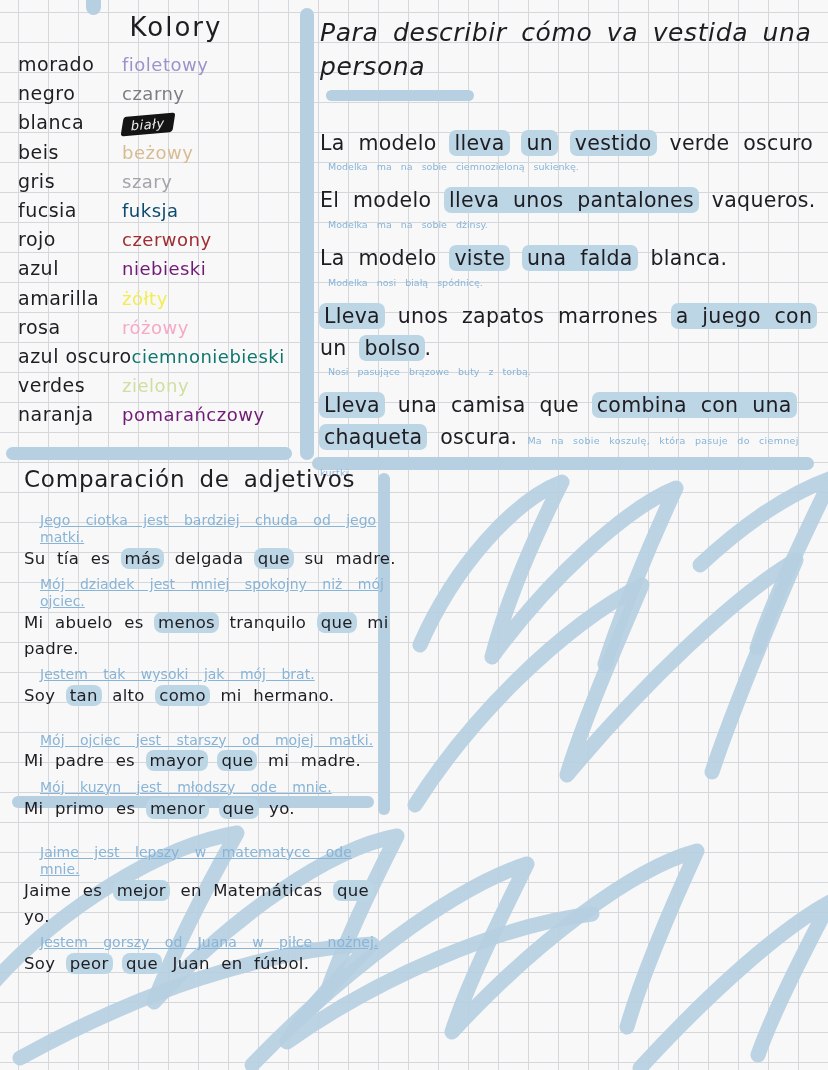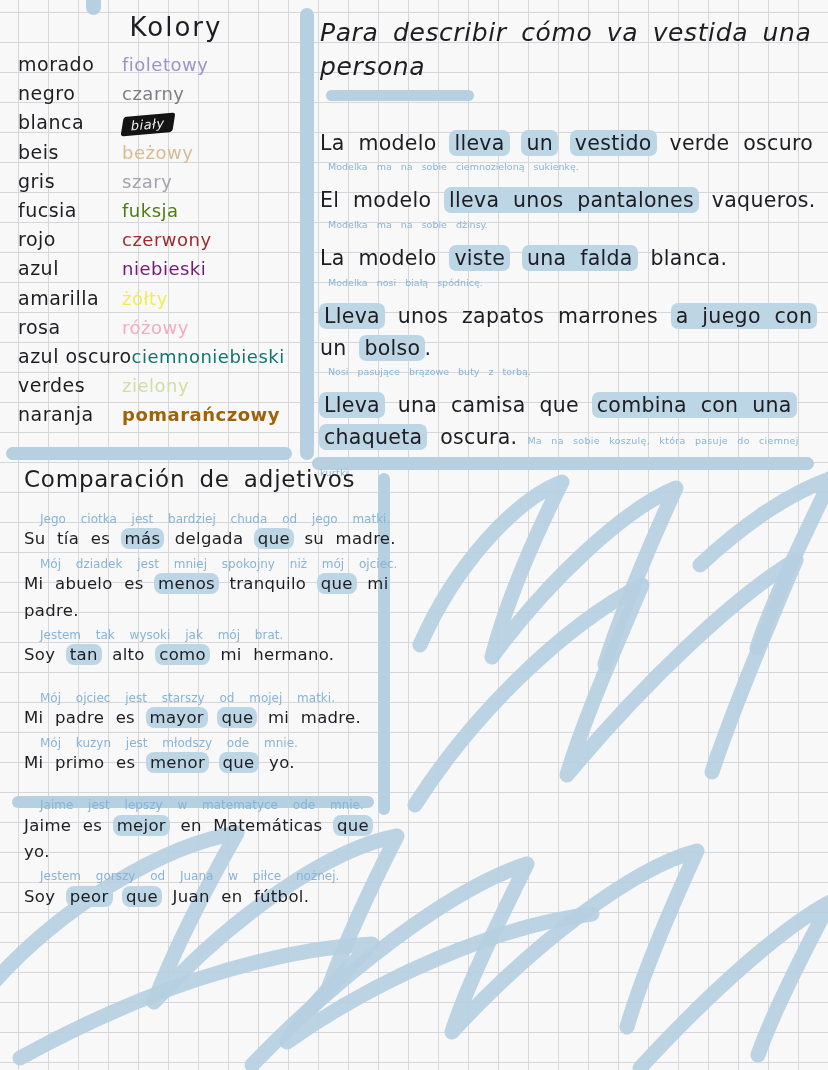--- a/index.html
+++ b/index.html
@@ -43,21 +43,21 @@
     box-decoration-break:clone;-webkit-box-decoration-break:clone;
   }
   .pl-note{font-size:9.5px;color:var(--note-blue,#8cb7d8);word-spacing:6px;margin:2px 0 0 8px;}
   .pl-note.inline{display:inline;margin-left:10px;font-size:9.5px;}
 
   
   #comparacion{left:24px;top:466px;width:378px;}
   .c-title{font-size:23px;letter-spacing:.8px;word-spacing:6px;margin-bottom:20px;}
   .c-group{margin-bottom:22px;}
   .c-unit{margin-bottom:4px;}
-  .pl-note.interlinear{font-size:12px;word-spacing:11px;margin:0 0 0 16px;line-height:1.2;}
+  .pl-note.interlinear{font-size:14px;word-spacing:11px;margin:0 0 0 16px;line-height:1.2;text-decoration:underline;}
   .c-sentence{font-size:16.5px;word-spacing:6px;letter-spacing:.3px;line-height:1.6;}
   .c-sentence .hl{border-radius:8px;padding:1px 4px;}
 </style>
 </head>
 <body>
 
 <div class="bar" style="left:86px;top:-6px;width:15px;height:21px;"></div>
 <div class="bar" style="left:300px;top:8px;width:14px;height:452px;"></div>
 <div class="bar" style="left:326px;top:90px;width:148px;height:11px;"></div>
 <div class="bar" style="left:6px;top:447px;width:286px;height:13px;"></div>
@@ -76,28 +76,28 @@
 </svg>
 
 <section id="kolory" class="abs">
   <div class="k-title">Kolory</div>
   <div class="k-list">
       <div class="color-row"><span class="es-word">morado</span><span class="pl-word" style="color: rgb(157, 146, 203); margin-top: 28px;">fioletowy</span></div>
       <div class="color-row"><span class="es-word">negro</span><span class="pl-word" style="color: rgb(125, 125, 133);">czarny</span></div>
       <div class="color-row"><span class="es-word">blanca</span><span class="pl-word scribbled">biały</span></div>
       <div class="color-row"><span class="es-word">beis</span><span class="pl-word" style="color: rgb(216, 188, 145);">beżowy</span></div>
       <div class="color-row"><span class="es-word">gris</span><span class="pl-word" style="color: rgb(163, 163, 171);">szary</span></div>
-      <div class="color-row"><span class="es-word">fucsia</span><span class="pl-word" style="color: #4d7c0f;">fuksja</span></div>
+      <div class="color-row"><span class="es-word">fucsia</span><span class="pl-word" style="color: #0c4a6e;">fuksja</span></div>
       <div class="color-row"><span class="es-word">rojo</span><span class="pl-word" style="color: rgb(160, 44, 48);">czerwony</span></div>
       <div class="color-row"><span class="es-word">azul</span><span class="pl-word" style="color: #701a75;">niebieski</span></div>
       <div class="color-row"><span class="es-word">amarilla</span><span class="pl-word" style="color: rgb(243, 236, 82);">żółty</span></div>
       <div class="color-row"><span class="es-word">rosa</span><span class="pl-word" style="color: rgb(246, 169, 196);">różowy</span></div>
       <div class="color-row"><span class="es-word">azul oscuro</span><span class="pl-word" style="color: #0f766e;">ciemnoniebieski</span></div>
       <div class="color-row"><span class="es-word">verdes</span><span class="pl-word" style="color: rgb(206, 223, 159);">zielony</span></div>
-      <div class="color-row"><span class="es-word">naranja</span><span class="pl-word" style="color: #a16207; font-weight: bold;">pomarańczowy</span></div>
+      <div class="color-row"><span class="es-word">naranja</span><span class="pl-word" style="color: #701a75;">pomarańczowy</span></div>
     </div>
 </section>
 
 <section id="vestida" class="abs">
   <div class="v-title">Para describir cómo va vestida una persona</div>
   <div>
       <div class="v-block">
         <div class="v-sentence"><span>La modelo </span><span class="hl">lleva</span><span> </span><span class="hl">un</span><span> </span><span class="hl">vestido</span><span> verde oscuro</span></div>
         <div class="pl-note">Modelka ma na sobie ciemnozieloną sukienkę.</div>
       </div>

